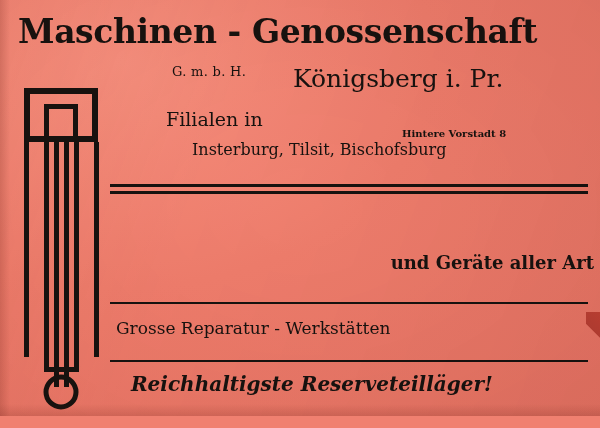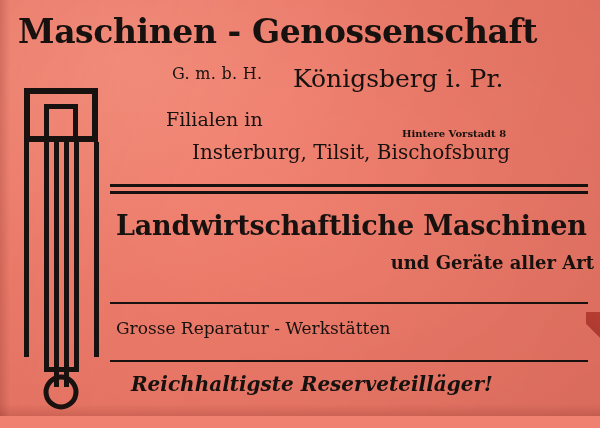--- a/index.html
+++ b/index.html
@@ -47,21 +47,21 @@
     letter-spacing: -0.4px;
     color: #17120f;
     white-space: nowrap;
     transform: scaleX(1.0);
   }
   .gmbh {
     position: absolute;
     left: 172px;
     top: 64px;
     font-family: "DejaVu Serif", serif;
-    font-size: 16px;
+    font-size: 13px;
     color: #17120f;
     letter-spacing: 0.3px;
   }
   .city {
     position: absolute;
     left: 293px;
     top: 64px;
     font-family: "DejaVu Serif", serif;
     font-size: 25px;
     color: #17120f;
@@ -83,21 +83,21 @@
     font-weight: bold;
     font-size: 10px;
     color: #17120f;
     white-space: nowrap;
   }
   .branches {
     position: absolute;
     left: 192px;
     top: 140px;
     font-family: "DejaVu Serif", serif;
-    font-size: 20px;
+    font-size: 16px;
     color: #17120f;
     white-space: nowrap;
   }
 
   
   .rule {
     position: absolute;
     background: #17120f;
   }
   .rule-a { left: 110px; top: 184px; width: 478px; height: 3px; }
@@ -194,21 +194,20 @@
 
   <div class="filialen">Filialen in</div>
 
   <div class="address">Hintere Vorstadt 8</div>
 
   <div class="branches">Insterburg, Tilsit, Bischofsburg</div>
 
   <div class="rule rule-a"></div>
   <div class="rule rule-b"></div>
 
-  <div class="headline1">Landwirtschaftliche Maschinen</div>
   <div class="headline2">und Geräte aller Art</div>
 
   <div class="rule rule-c"></div>
 
   <div class="headline3">Grosse Reparatur - Werkstätten</div>
 
   <div class="rule rule-d"></div>
 
   <div class="headline4">Reichhaltigste Reserveteilläger!</div>
 

